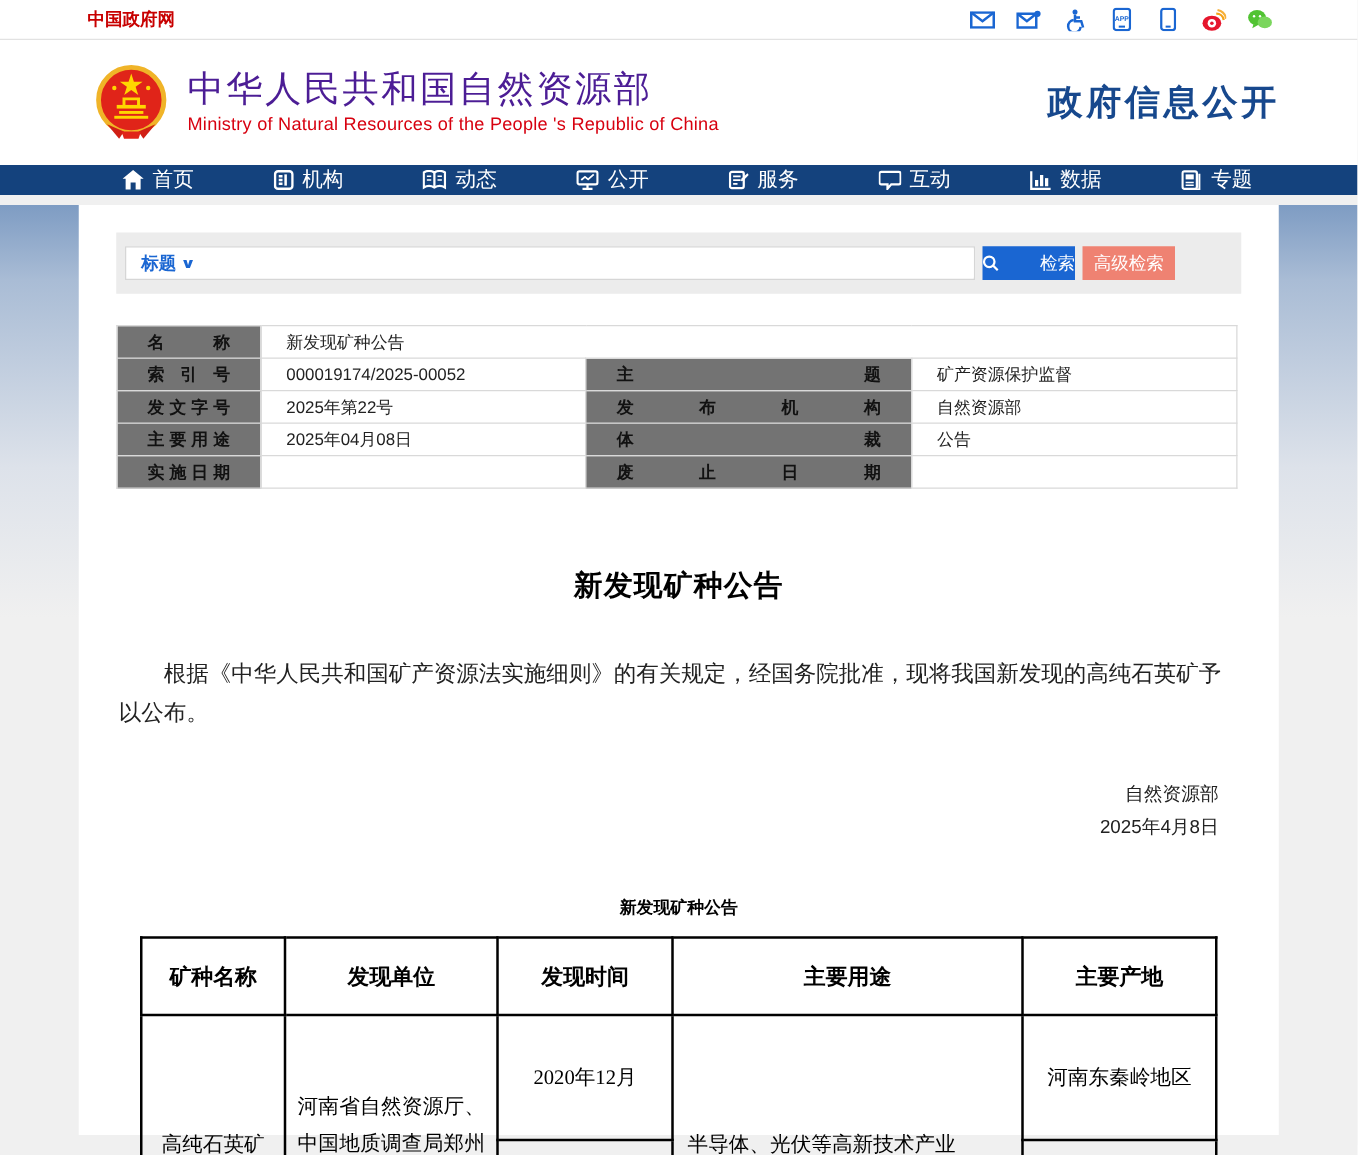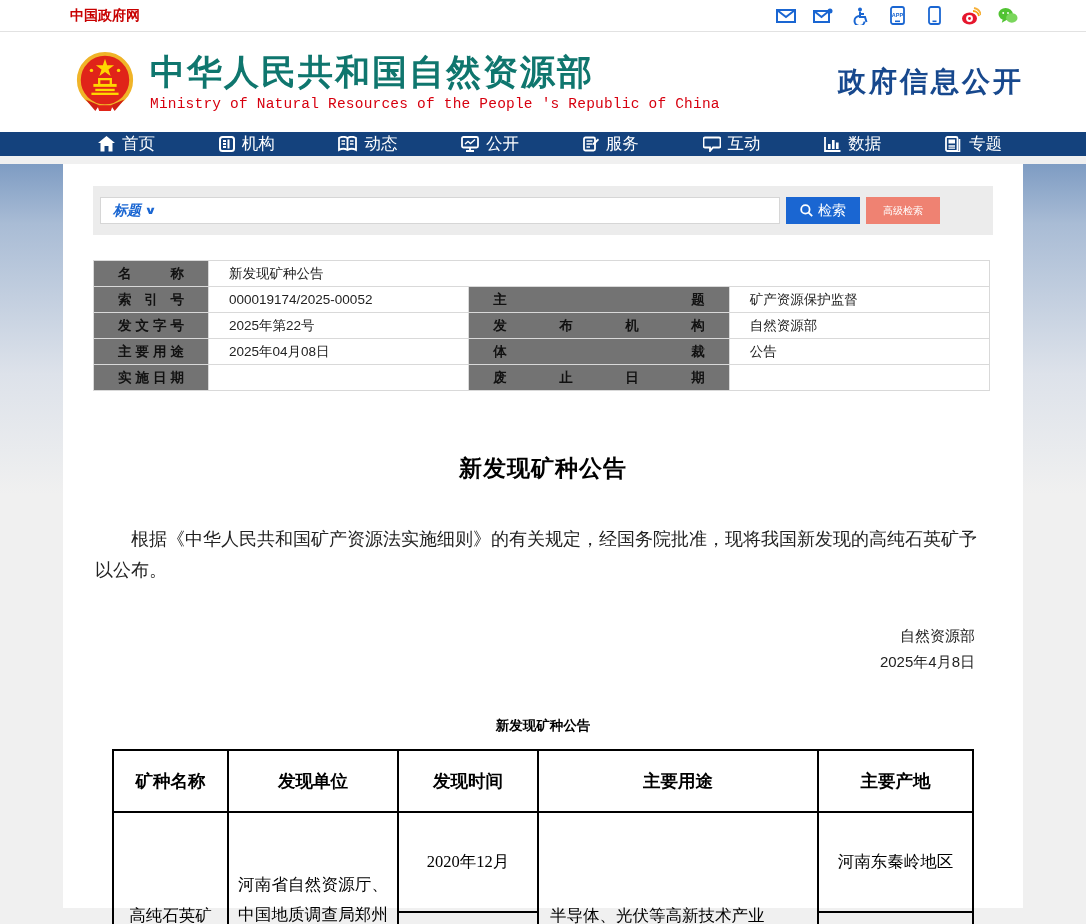--- a/index.html
+++ b/index.html
@@ -10,42 +10,42 @@
   .topbar { height:32px; background:#fff; border-bottom:1px solid #e2e2e2;
             display:flex; align-items:center; justify-content:space-between; padding:0 68px 0 70px; }
   .topbar-link { color:#c80000; font-weight:bold; font-size:14px; text-decoration:none; }
   .topbar-icons { display:flex; align-items:center; gap:17px; }
   .tb-icon { width:20px; height:20px; display:inline-flex; align-items:center; justify-content:center; cursor:pointer; }
 
   
   .header { height:100px; background:#fff; display:flex; align-items:center; padding:0 62px 0 74px; }
   .emblem { width:62px; height:62px; flex:0 0 62px; }
   .brand { margin-left:14px; }
-  .brand-title { color:#0f766e; font-size:35px; font-weight:bold; letter-spacing:2px; line-height:1.15; }
-  .brand-sub { color:#d7000f; font-size:14.5px; margin-top:3px; letter-spacing:.2px;font-family:Liberation Mono, monospace; }
+  .brand-title { color:#4c1d95; font-size:29px; font-weight:normal; letter-spacing:2px; line-height:1.15; }
+  .brand-sub { color:#d7000f; font-size:14.5px; margin-top:3px; letter-spacing:.2px; }
   .header-right { margin-left:auto; color:#17488d; font-size:28px; font-weight:bold; letter-spacing:3px; }
 
   
   .nav { height:24px; background:#14427d; display:flex; align-items:stretch; padding:0 78px 0 92px; justify-content:space-between; }
   .nav-item { display:flex; align-items:center; gap:7px; color:#fff; font-size:16.5px; cursor:pointer; padding:0 6px; }
   .nav-item svg { display:block; }
 
   
   .page-bg { height:752px; background:linear-gradient(180deg,#7e9cc3 0px,#a9bcd5 60px,#dde2ea 210px,#f0f0f0 330px,#f0f0f0 100%); }
   .content { width:960px; margin:0 auto; background:#fff; height:744px; margin-top:8px; padding:22px 30px 0 30px; }
 
   
   .search-panel { background:#ececec; padding:11px 7px 11px 7px; display:flex; align-items:center; }
   .search-box { flex:0 0 680px; height:27px; background:#fff; border:1px solid #d6d6d6; display:flex; align-items:center; }
-  .search-cat { display:flex; align-items:center; gap:5px; color:#1a66d2; font-weight:bold; font-size:14px; padding:0 10px 0 12px; cursor:pointer;font-style:italic; }
+  .search-cat { display:flex; align-items:center; gap:5px; color:#1a66d2; font-weight:bold; font-size:14px; padding:0 10px 0 12px; cursor:pointer; }
   .search-cat .chev { font-size:11px; transform:scaleX(1.4); }
   .search-input { flex:1; border:none; outline:none; height:23px; font-size:14px; }
   .btn-search { margin-left:6px; width:74px; height:27px; background:#1a66d2; color:#fff; border:none; font-size:14px;
-                display:flex; align-items:center; justify-content:center; gap:5px; cursor:pointer; }
-  .btn-adv { margin-left:6px; width:74px; height:27px; background:#ef8272; color:#fff; border:none; font-size:10px; cursor:pointer; }
+                display:flex; align-items:center; justify-content:space-between; gap:5px; cursor:pointer; }
+  .btn-adv { margin-left:6px; width:74px; height:27px; background:#ef8272; color:#fff; border:none; font-size:14px; cursor:pointer; }
 
   
   .meta-table { width:897px; border-collapse:collapse; margin-top:25px; table-layout:fixed; }
   .meta-table th, .meta-table td { border:1px solid #d9d9d9; height:26px; font-size:13.5px; vertical-align:middle; }
   .meta-table th { background:#737373; font-weight:bold; color:#111; padding:0 24px; text-align:justify; text-align-last:justify; }
   .meta-table td { padding:0 0 0 20px; color:#222; text-align:left; }
   .w-label { width:115px; } .w-val1 { width:377px; } .w-val2 { width:290px; }
 
   
   .article-title { text-align:center; font-size:23px; font-weight:bold; color:#000; margin-top:62px; letter-spacing:1px; }

